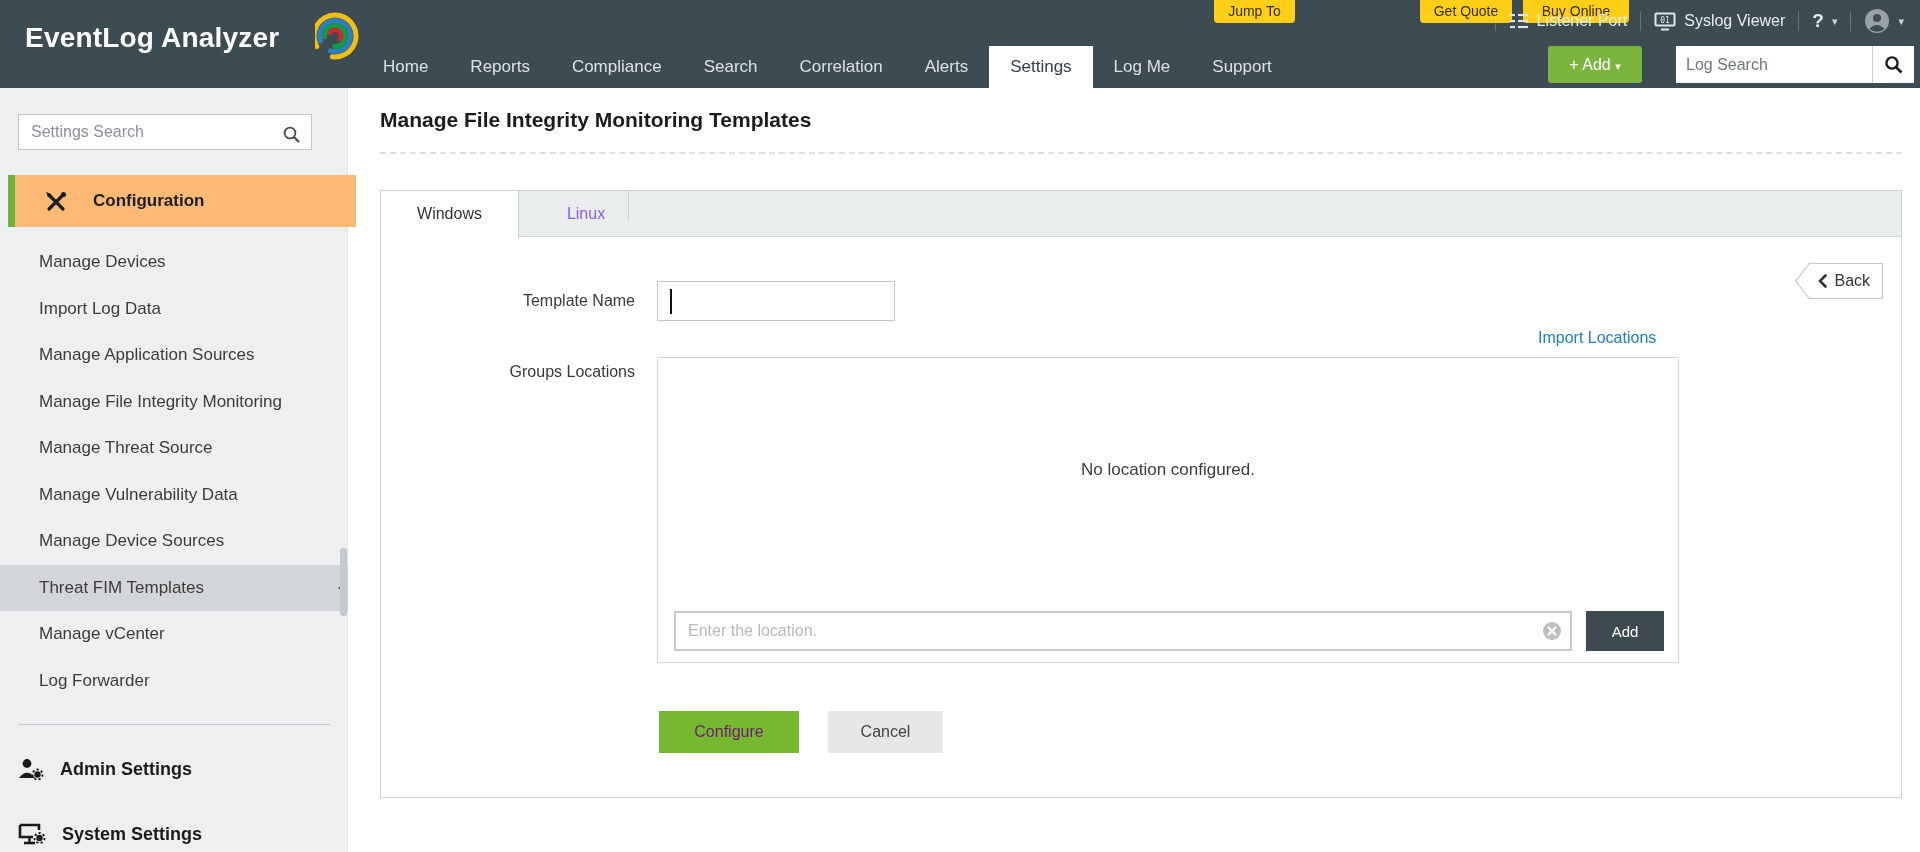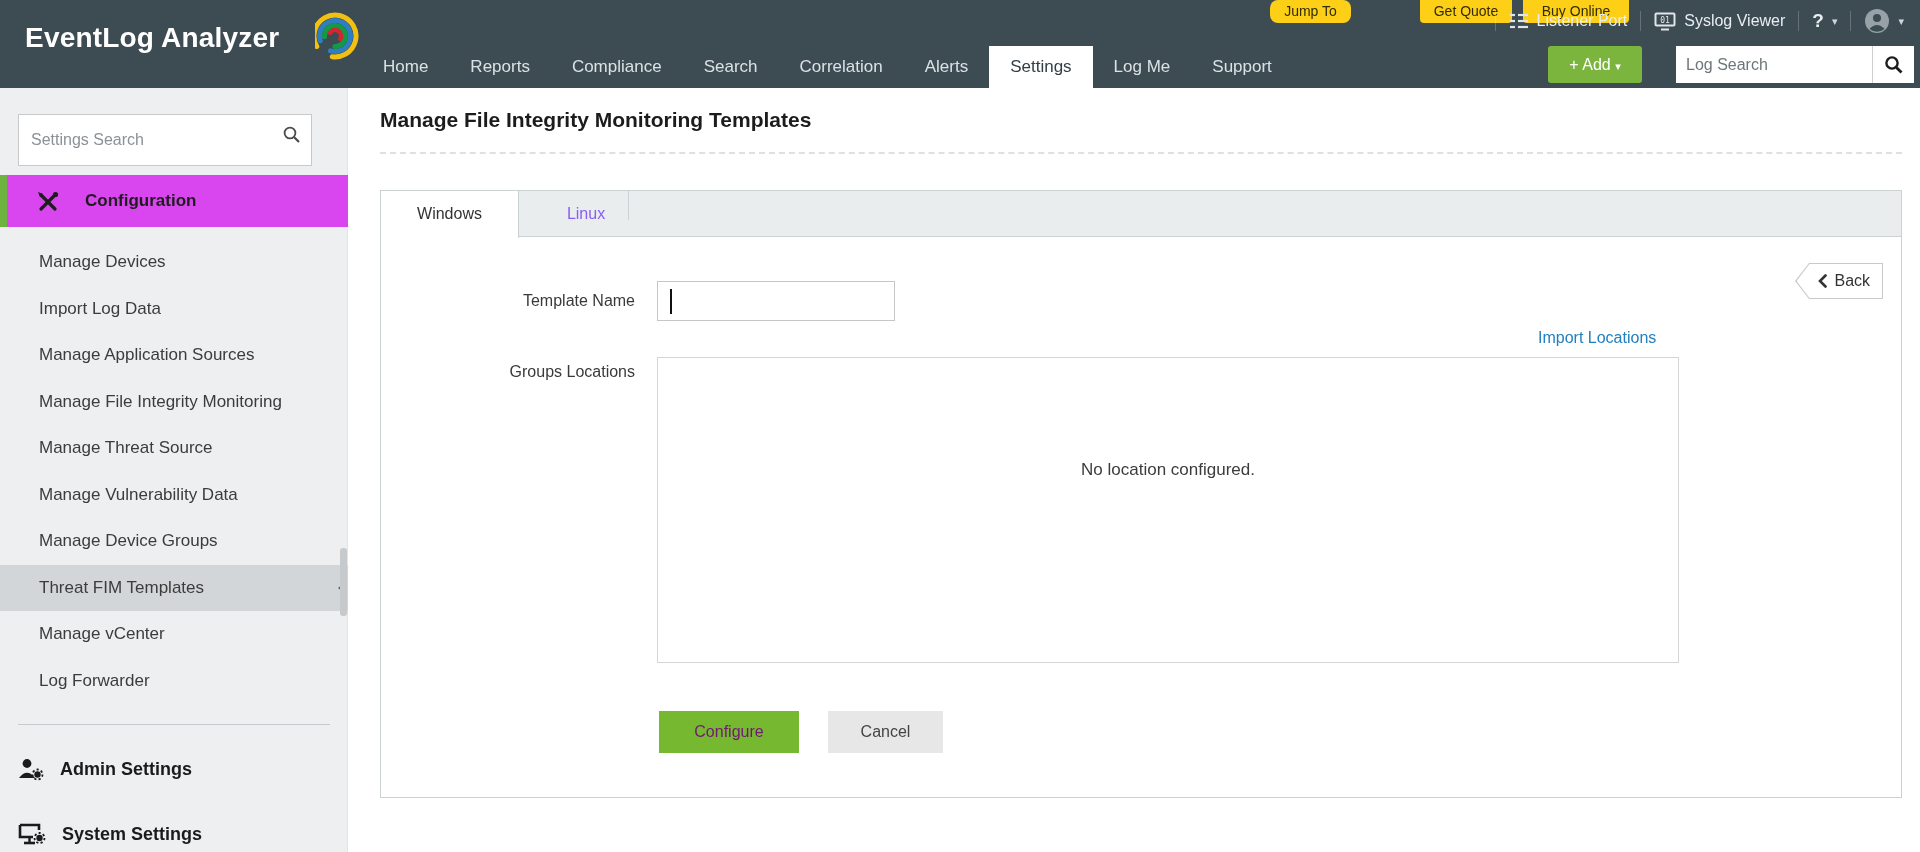--- a/index.html
+++ b/index.html
@@ -16,25 +16,25 @@
   .caret { font-size:11px; color:#cfd7db; }
   .nav { position:absolute; left:362px; bottom:0; height:42px; display:flex; }
   .nav-item { padding:0 21px; line-height:42px; font-size:17px; color:#dbe2e6; cursor:pointer; white-space:nowrap; }
   .nav-item.active { background:#fff; color:#323e46; }
   .add-btn { position:absolute; left:1548px; top:46px; width:94px; height:37px; background:#7cb53e; color:#fff; font-size:16px; border:none; border-radius:3px; cursor:pointer; }
   .log-search { position:absolute; left:1676px; top:46px; width:196px; height:37px; border:none; padding:0 10px; font-size:16px; color:#333; background:#fff; }
   .log-search::placeholder { color:#6d767b; }
   .search-btn { position:absolute; left:1872px; top:46px; width:42px; height:37px; background:#fff; border:none; border-left:1px solid #cfcfcf; display:flex; align-items:center; justify-content:center; cursor:pointer; }
   
   .sidebar { position:absolute; left:0; top:88px; width:348px; height:764px; background:#edeff0; border-right:1px solid #e2e4e6; }
-  .side-search { position:absolute; left:18px; top:26px; width:294px; height:52px; background:#fff; border:1px solid #c7c9cb; }
+  .side-search { position:absolute; left:18px; top:26px; width:294px; height:36px; background:#fff; border:1px solid #c7c9cb; }
   .side-search input { width:100%; height:100%; border:none; outline:none; padding:0 40px 0 12px; font-size:16px; color:#333; background:transparent; font-family:inherit; }
   .side-search input::placeholder { color:#8b9196; }
   .side-search .mag { position:absolute; right:9px; top:10px; }
-  .config-band { position:absolute; left:0; top:87px; width:348px; height:52px; background:#d946ef; display:flex; align-items:center; cursor:pointer; }
+  .config-band { position:absolute; left:8px; top:87px; width:348px; height:52px; background:#fdba74; display:flex; align-items:center; cursor:pointer; }
   .config-band .greenbar { position:absolute; left:0; top:0; width:7px; height:100%; background:#6cb33f; }
   .config-band .band-icon { margin-left:36px; }
   .config-band .band-label { margin-left:26px; font-size:17px; font-weight:bold; color:#1d1d1d; }
   .side-items { position:absolute; left:0; top:151px; width:348px; }
   .side-item { height:46.5px; line-height:46.5px; padding-left:39px; font-size:17px; color:#3c3c3c; cursor:pointer; position:relative; white-space:nowrap; }
   .side-item.selected { background:#d3d6d8; }
   .side-item .sel-arrow { position:absolute; right:4px; top:18px; width:0; height:0; border-top:5px solid transparent; border-bottom:5px solid transparent; border-right:6px solid #5c6468; }
   .side-divider { position:absolute; left:18px; top:636px; width:312px; height:1px; background:#c7cacc; }
   .side-section { position:absolute; left:0; width:348px; height:48px; display:flex; align-items:center; gap:16px; padding-left:18px; cursor:pointer; }
   .side-section .sec-label { font-size:18px; font-weight:bold; color:#1b1b1b; }
@@ -72,21 +72,21 @@
     <svg class="logo-swoosh" width="46" height="54" viewBox="0 0 46 54">
       <g fill="none" stroke-linecap="round" transform="rotate(150 20 28)">
         <circle cx="20" cy="28" r="21" stroke="#f2c011" stroke-width="5" stroke-dasharray="112 132"></circle>
         <circle cx="20" cy="28" r="15.5" stroke="#2e7fc2" stroke-width="5" stroke-dasharray="82 97" transform="rotate(12 20 28)"></circle>
         <circle cx="20" cy="28" r="10.5" stroke="#159947" stroke-width="5" stroke-dasharray="50 66" transform="rotate(26 20 28)"></circle>
         <circle cx="20" cy="28" r="6" stroke="#d6252e" stroke-width="4.5" stroke-dasharray="18 38" transform="rotate(62 20 28)"></circle>
       </g>
     </svg>
   </div>
 
-  <div class="badge" style="left:1270px;width:81px;border-radius:8px;">Jump To</div>
+  <div class="badge" style="left:1214px;width:81px;">Jump To</div>
   <div class="badge" style="left:1420px;width:92px;">Get Quote</div>
   <div class="badge" style="left:1523px;width:106px;">Buy Online</div>
 
   <div class="utility">
     <div class="util-sep"></div>
     <div class="util-item">
       <svg width="20" height="18" viewBox="0 0 20 18">
         <g stroke="#dfe6e9" stroke-width="2.2">
           <line x1="1" y1="3" x2="6" y2="3"></line>
             <line x1="9" y1="3" x2="19" y2="3"></line>
@@ -167,21 +167,21 @@
     <span class="band-label">Configuration</span>
   </div>
 
   <div class="side-items">
     <div class="side-item">Manage Devices</div>
     <div class="side-item">Import Log Data</div>
     <div class="side-item">Manage Application Sources</div>
     <div class="side-item">Manage File Integrity Monitoring</div>
     <div class="side-item">Manage Threat Source</div>
     <div class="side-item">Manage Vulnerability Data</div>
-    <div class="side-item">Manage Device Groups</div>
+    <div class="side-item">Manage Device Sources</div>
     <div class="side-item selected"><span>Threat FIM Templates</span><span class="sel-arrow"></span></div>
     <div class="side-item">Manage vCenter</div>
     <div class="side-item">Log Forwarder</div>
   </div>
 
   <div class="side-divider"></div>
 
   <div class="side-section" style="top:657px;">
     <svg width="26" height="23" viewBox="0 0 26 23">
       <circle cx="9" cy="5.5" r="4.4" fill="#1b1b1b"></circle>
@@ -226,17 +226,25 @@
   <div class="form-label" style="top:101px;">Template Name</div>
   <input class="tpl-input" value="" style="">
   <div class="tpl-caret"></div>
 
   <div class="import-link">Import Locations</div>
 
   <div class="form-label" style="top:172px;">Groups Locations</div>
 
   <div class="loc-box">
     <div class="empty-msg">No location configured.</div>
+    <div class="loc-row">
+      <input class="loc-input" placeholder="Enter the location." style="">
+      <svg class="loc-clear" width="20" height="20" viewBox="0 0 20 20">
+        <circle cx="10" cy="10" r="9" fill="#bcbfc1"></circle>
+        <path d="M6.5 6.5 L13.5 13.5 M13.5 6.5 L6.5 13.5" stroke="#fff" stroke-width="2.4" stroke-linecap="round"></path>
+      </svg>
+      <button class="add-loc-btn">Add</button>
+    </div>
   </div>
 
   <button class="configure-btn">Configure</button>
   <button class="cancel-btn">Cancel</button>
 </div>
 
 </body></html>

